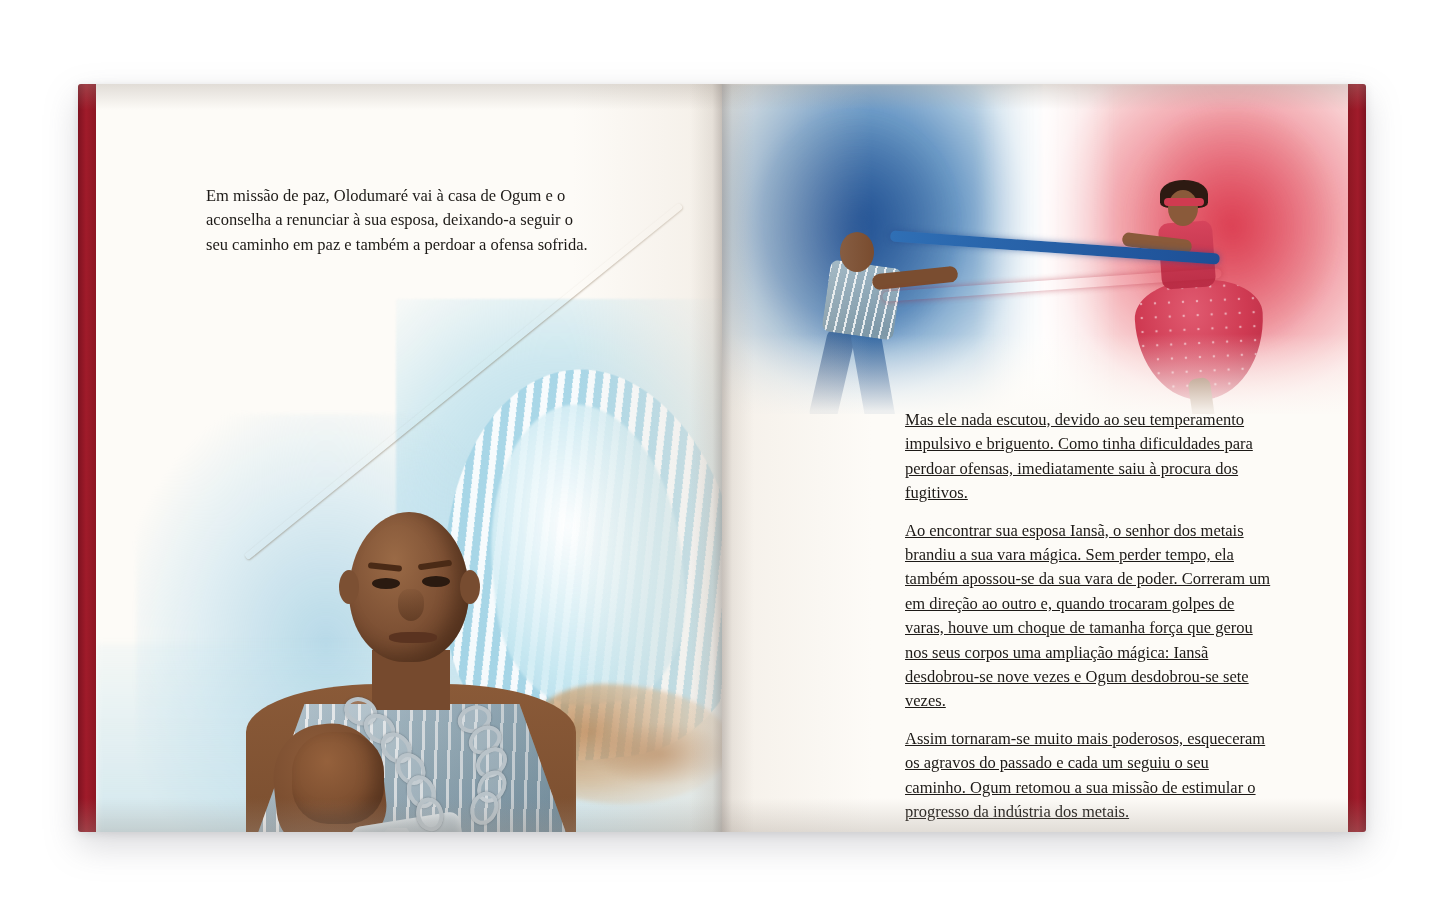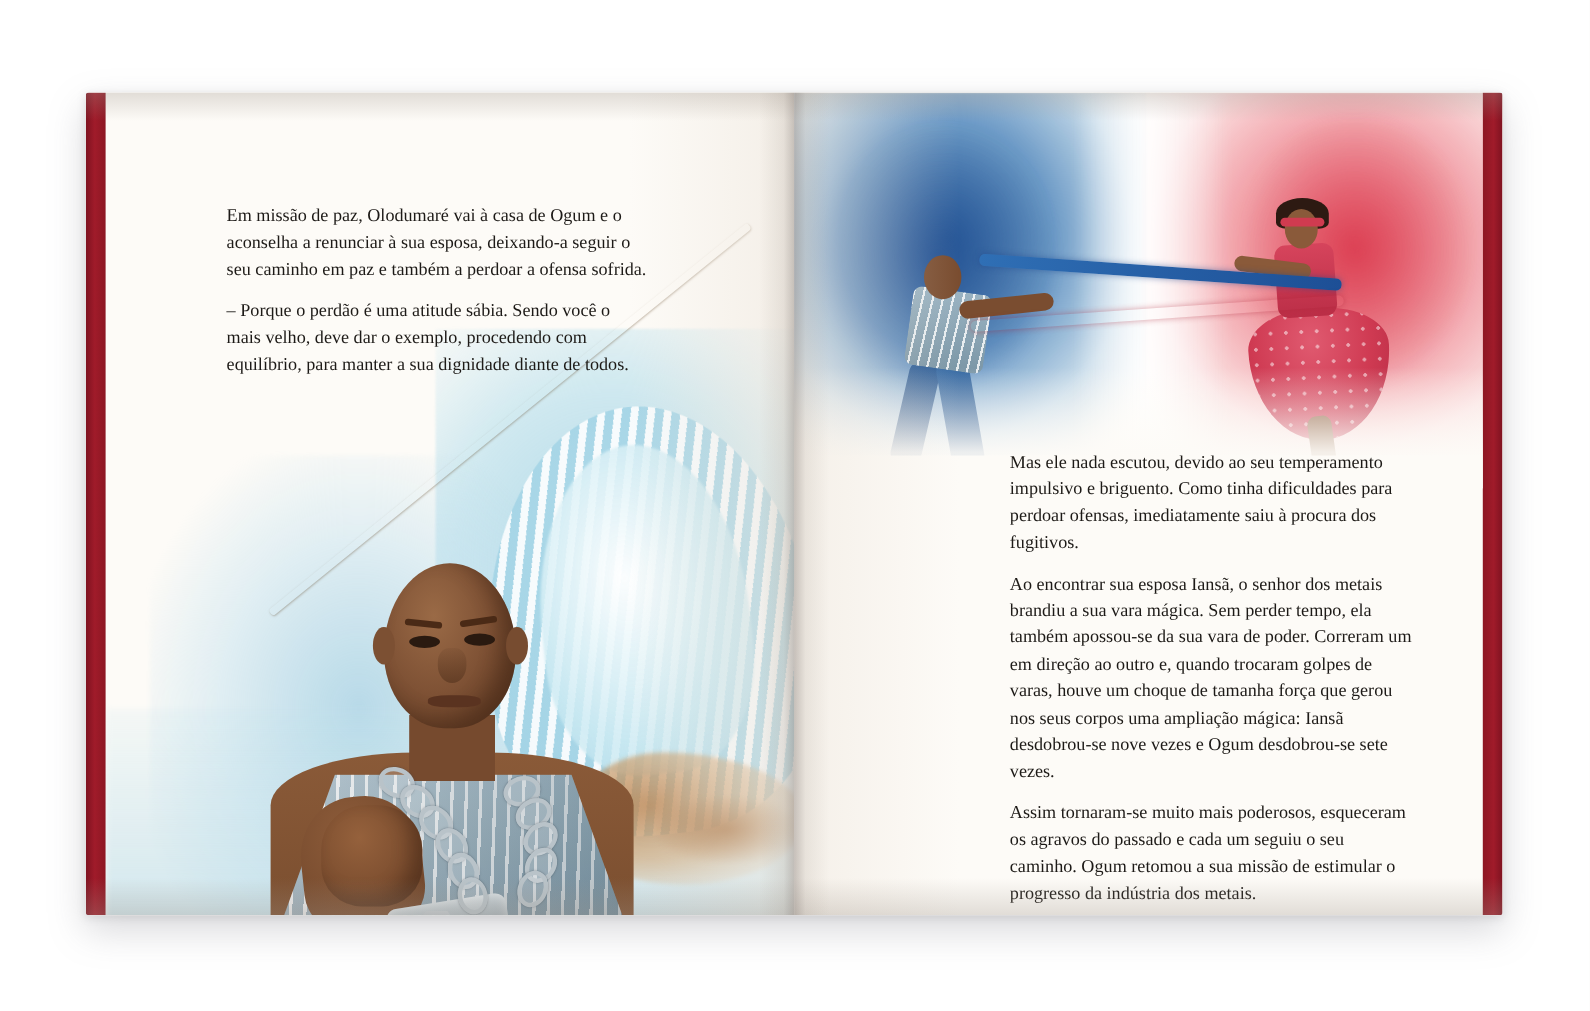--- a/index.html
+++ b/index.html
@@ -107,21 +107,21 @@
     position: absolute;
     z-index: 20;
     color: #1d1a17;
     font-size: 16.5px;
     line-height: 1.48;
   }
   .text-col p { margin: 0 0 13px 0; }
   .text-col p:last-child { margin-bottom: 0; }
 
   .left-text  { left: 128px; top: 100px; width: 382px; }
-  .right-text { left: 196px; top: 324px; width: 366px; }
+  .right-text { left: 183px; top: 324px; width: 366px; text-decoration: underline; }
 
   
   .illo-left {
     position: absolute;
     left: 18px; top: 0;
     width: 626px; height: 748px;
     overflow: hidden;
     z-index: 10;
   }
   .lw-1 { 
@@ -388,21 +388,20 @@
           <span style="left:132px;top:30px;  transform:rotate(-34deg);"></span>
           <span style="left:140px;top:52px;  transform:rotate(-46deg);"></span>
           <span style="left:142px;top:76px;  transform:rotate(-60deg);"></span>
           <span style="left:136px;top:98px;  transform:rotate(-72deg);"></span>
         </div>
         <div class="pendant"></div>
       </div>
 
       <div class="text-col left-text">
         <p>Em missão de paz, Olodumaré vai à casa de Ogum e o aconselha a renunciar à sua esposa, deixando-a seguir o seu caminho em paz e também a perdoar a ofensa sofrida.</p>
-        <p>– Porque o perdão é uma atitude sábia. Sendo você o mais velho, deve dar o exemplo, procedendo com equilíbrio, para manter a sua dignidade diante de todos.</p>
       </div>
 
       <div class="page-curve-left"></div>
       <div class="top-shade"></div>
       <div class="bottom-shade"></div>
     </div>
 
     <div class="page page-right">
       <div class="cover-edge right"></div>
 

